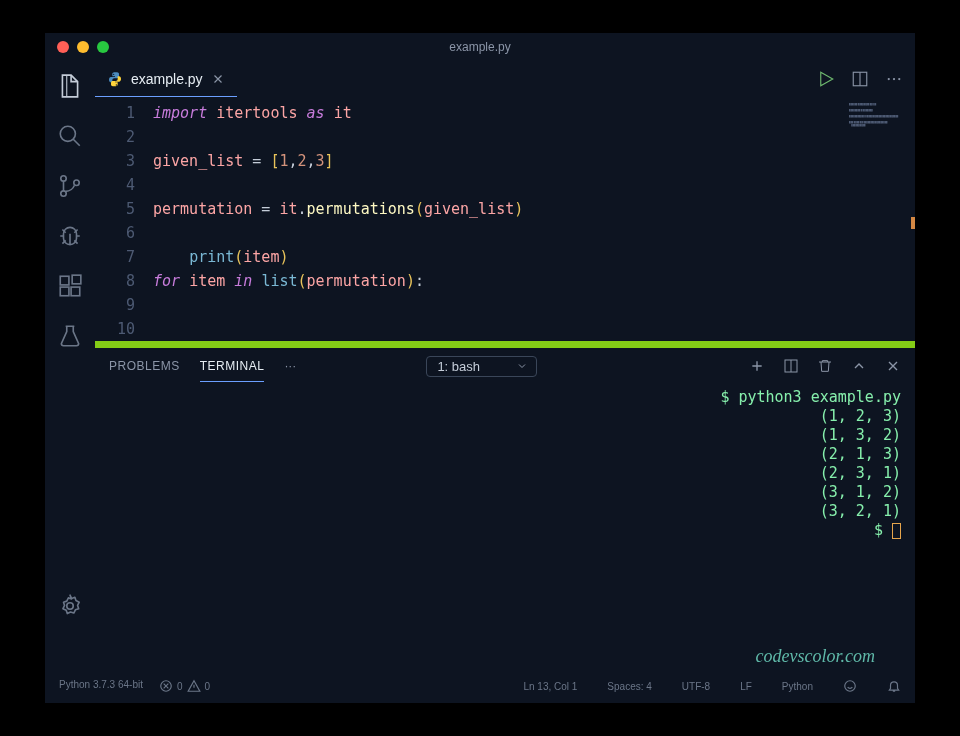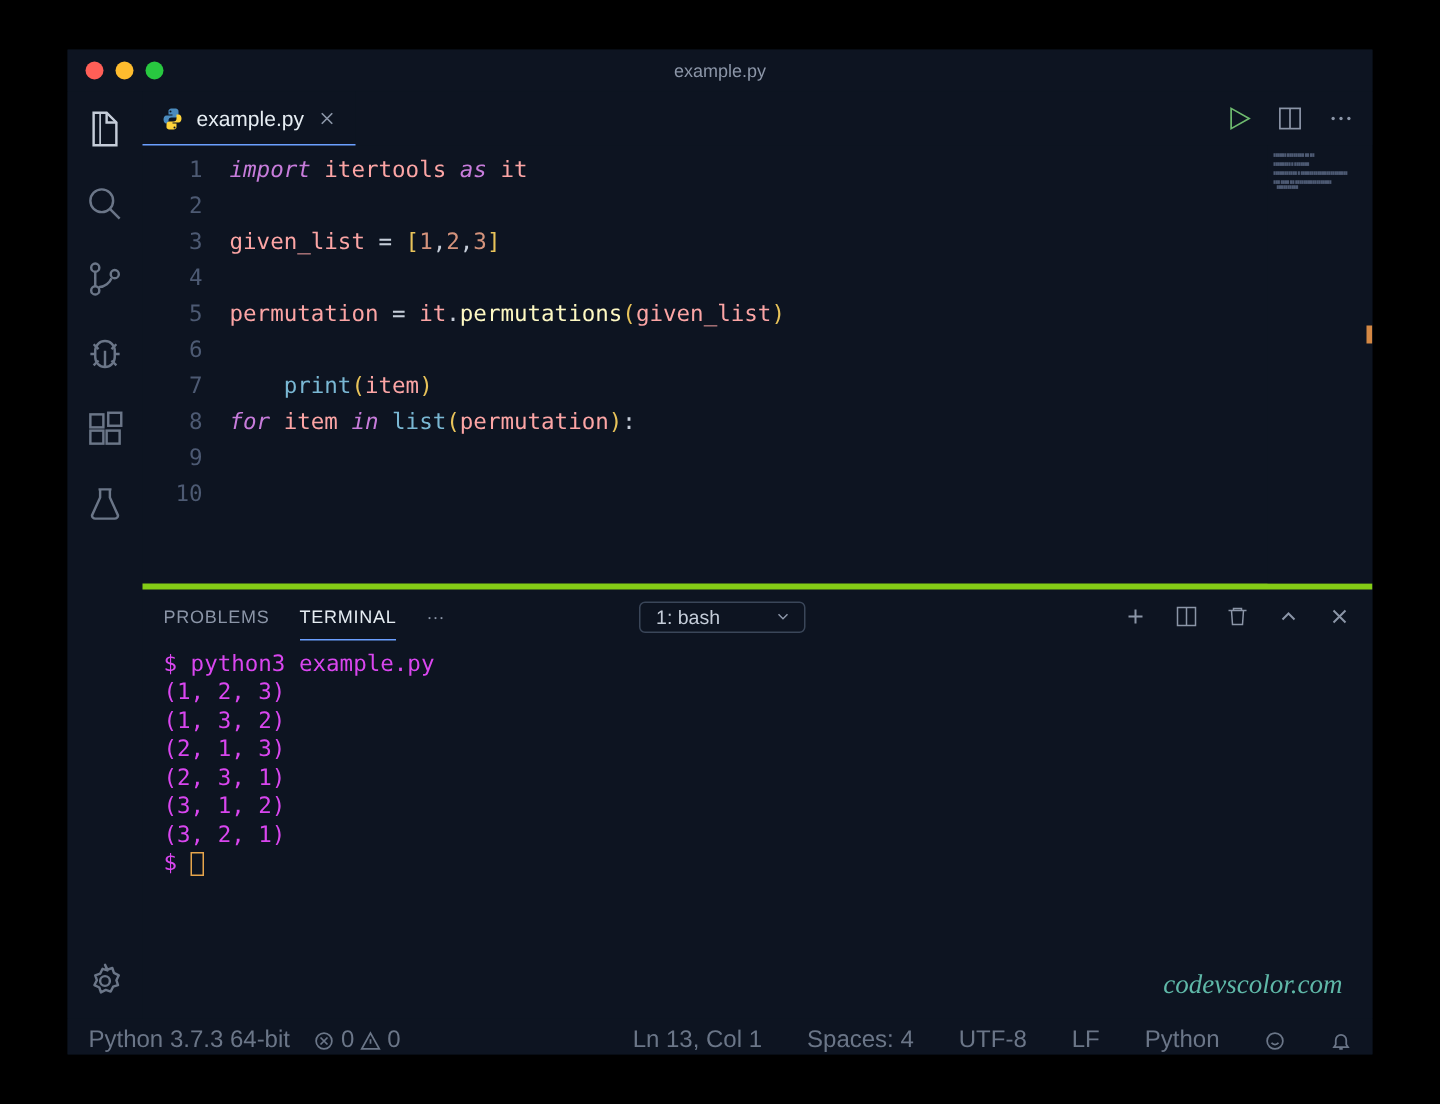--- a/index.html
+++ b/index.html
@@ -163,23 +163,24 @@
   position: absolute;
   right: 0;
   top: 120px;
   width: 4px;
   height: 12px;
   background: #d48844;
 }
 .panel {
   height: 290px;
   background: #0d1421;
-  border-top: 4px solid #84cc16;
+  border-top: 7px solid #84cc16;
   display: flex;
   flex-direction: column;
+  text-align: right;
 }
 .panel-tabs {
   display: flex;
   align-items: center;
   height: 36px;
   padding: 0 14px;
   gap: 20px;
   color: #8b95a7;
   font-size: 12px;
 }
@@ -216,47 +217,48 @@
   gap: 18px;
   color: #8b95a7;
 }
 .panel-actions .icon-btn { cursor: pointer; width: 16px; height: 16px; display: flex; align-items: center; justify-content: center;}
 .terminal {
   flex: 1;
   font-family: 'Menlo', 'Consolas', monospace;
   font-size: 15px;
   line-height: 19px;
   padding: 4px 14px;
-  color: #d946ef;
+  color: #86efac;
 }
 .cursor-block {
   display: inline-block;
   width: 9px;
   height: 16px;
   border: 1px solid #e6a54c;
   vertical-align: middle;
 }
 .watermark {
   position: absolute;
   bottom: 36px;
-  right: 20px;
+  right: 40px;
   color: #5fb8a8;
   font-style: italic;
   font-family: serif;
   font-size: 18px;
 }
 .status-bar {
   height: 24px;
   background: #0d1421;
   display: flex;
-  align-items: flex-end;
+  align-items: flex-start;
   padding: 0 14px;
   color: #6b7688;
-  font-size: 16px;
+  font-size: 10px;
   gap: 16px;
+  margin-top: 48px;
 }
 .status-right {
   margin-left: auto;
   display: flex;
   gap: 30px;
   align-items: center;
 }
 .status-item { display: flex; align-items: center; gap: 4px; cursor: pointer; }
 svg { display: block; }
 </style>

